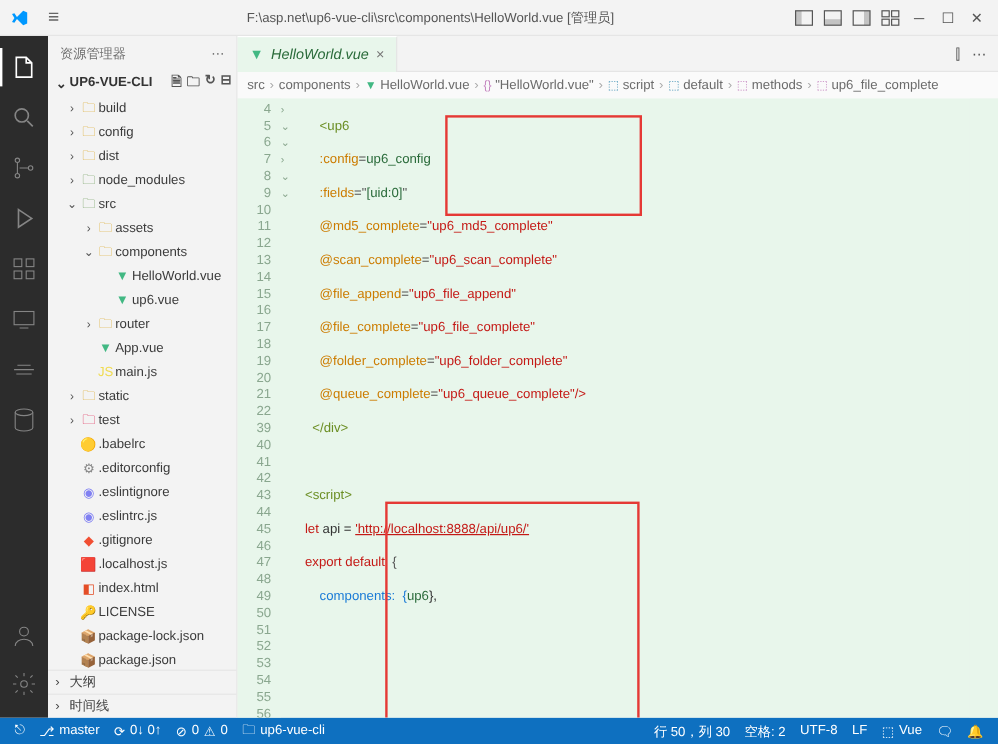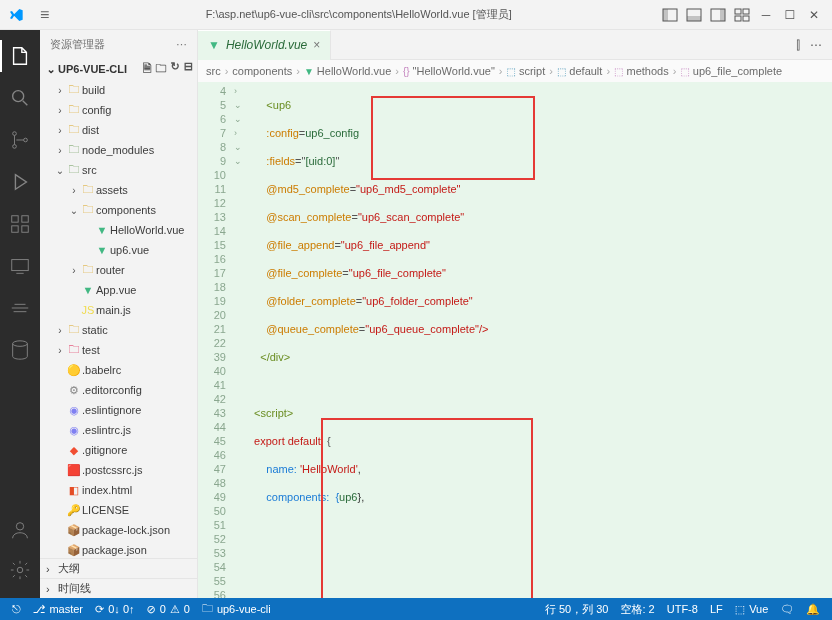--- a/index.html
+++ b/index.html
@@ -283,21 +283,21 @@
           <span>.eslintrc.js</span>
         </div>
       <div class="tree-item pad1">
           <span class="chev"></span>
           <span class="icon" style="color:#f14e32">◆</span>
           <span>.gitignore</span>
         </div>
       <div class="tree-item pad1">
           <span class="chev"></span>
           <span class="icon" style="color:#dd3a0a">🟥</span>
-          <span>.postcssrc.js</span>
+          <span>.localhost.js</span>
         </div>
       <div class="tree-item pad1">
           <span class="chev"></span>
           <span class="icon" style="color:#e44d26">◧</span>
           <span>index.html</span>
         </div>
       <div class="tree-item pad1">
           <span class="chev"></span>
           <span class="icon" style="color:#d14">🔑</span>
           <span>LICENSE</span>
@@ -465,22 +465,22 @@
 <div><span class="tk-attr">      :fields</span><span class="tk-pun">="</span><span class="tk-id">[uid:0]</span><span class="tk-pun">"</span></div>
 <div><span class="tk-attr">      @md5_complete</span><span class="tk-pun">=</span><span class="tk-str">"up6_md5_complete"</span></div>
 <div><span class="tk-attr">      @scan_complete</span><span class="tk-pun">=</span><span class="tk-str">"up6_scan_complete"</span></div>
 <div><span class="tk-attr">      @file_append</span><span class="tk-pun">=</span><span class="tk-str">"up6_file_append"</span></div>
 <div><span class="tk-attr">      @file_complete</span><span class="tk-pun">=</span><span class="tk-str">"up6_file_complete"</span></div>
 <div><span class="tk-attr">      @folder_complete</span><span class="tk-pun">=</span><span class="tk-str">"up6_folder_complete"</span></div>
 <div><span class="tk-attr">      @queue_complete</span><span class="tk-pun">=</span><span class="tk-str">"up6_queue_complete"/&gt;</span></div>
 <div><span class="tk-tag">    &lt;/div&gt;</span></div>
 <div> </div>
 <div><span class="tk-tag">  &lt;script&gt;</span></div>
+<div><span class="tk-kw">  let</span><span> api = </span><span class="tk-str" style="text-decoration:underline">'http://localhost:8888/api/up6/'</span></div>
 <div><span class="tk-kw">  export</span><span class="tk-kw"> default</span><span class="tk-pun">  {</span></div>
-<div><span class="tk-key">      name: </span><span class="tk-str">'HelloWorld'</span><span>,</span></div>
 <div><span class="tk-key">      components:  {</span><span class="tk-id">up6</span><span>},</span></div>
 
 
 
 
 
 
 
 
 

